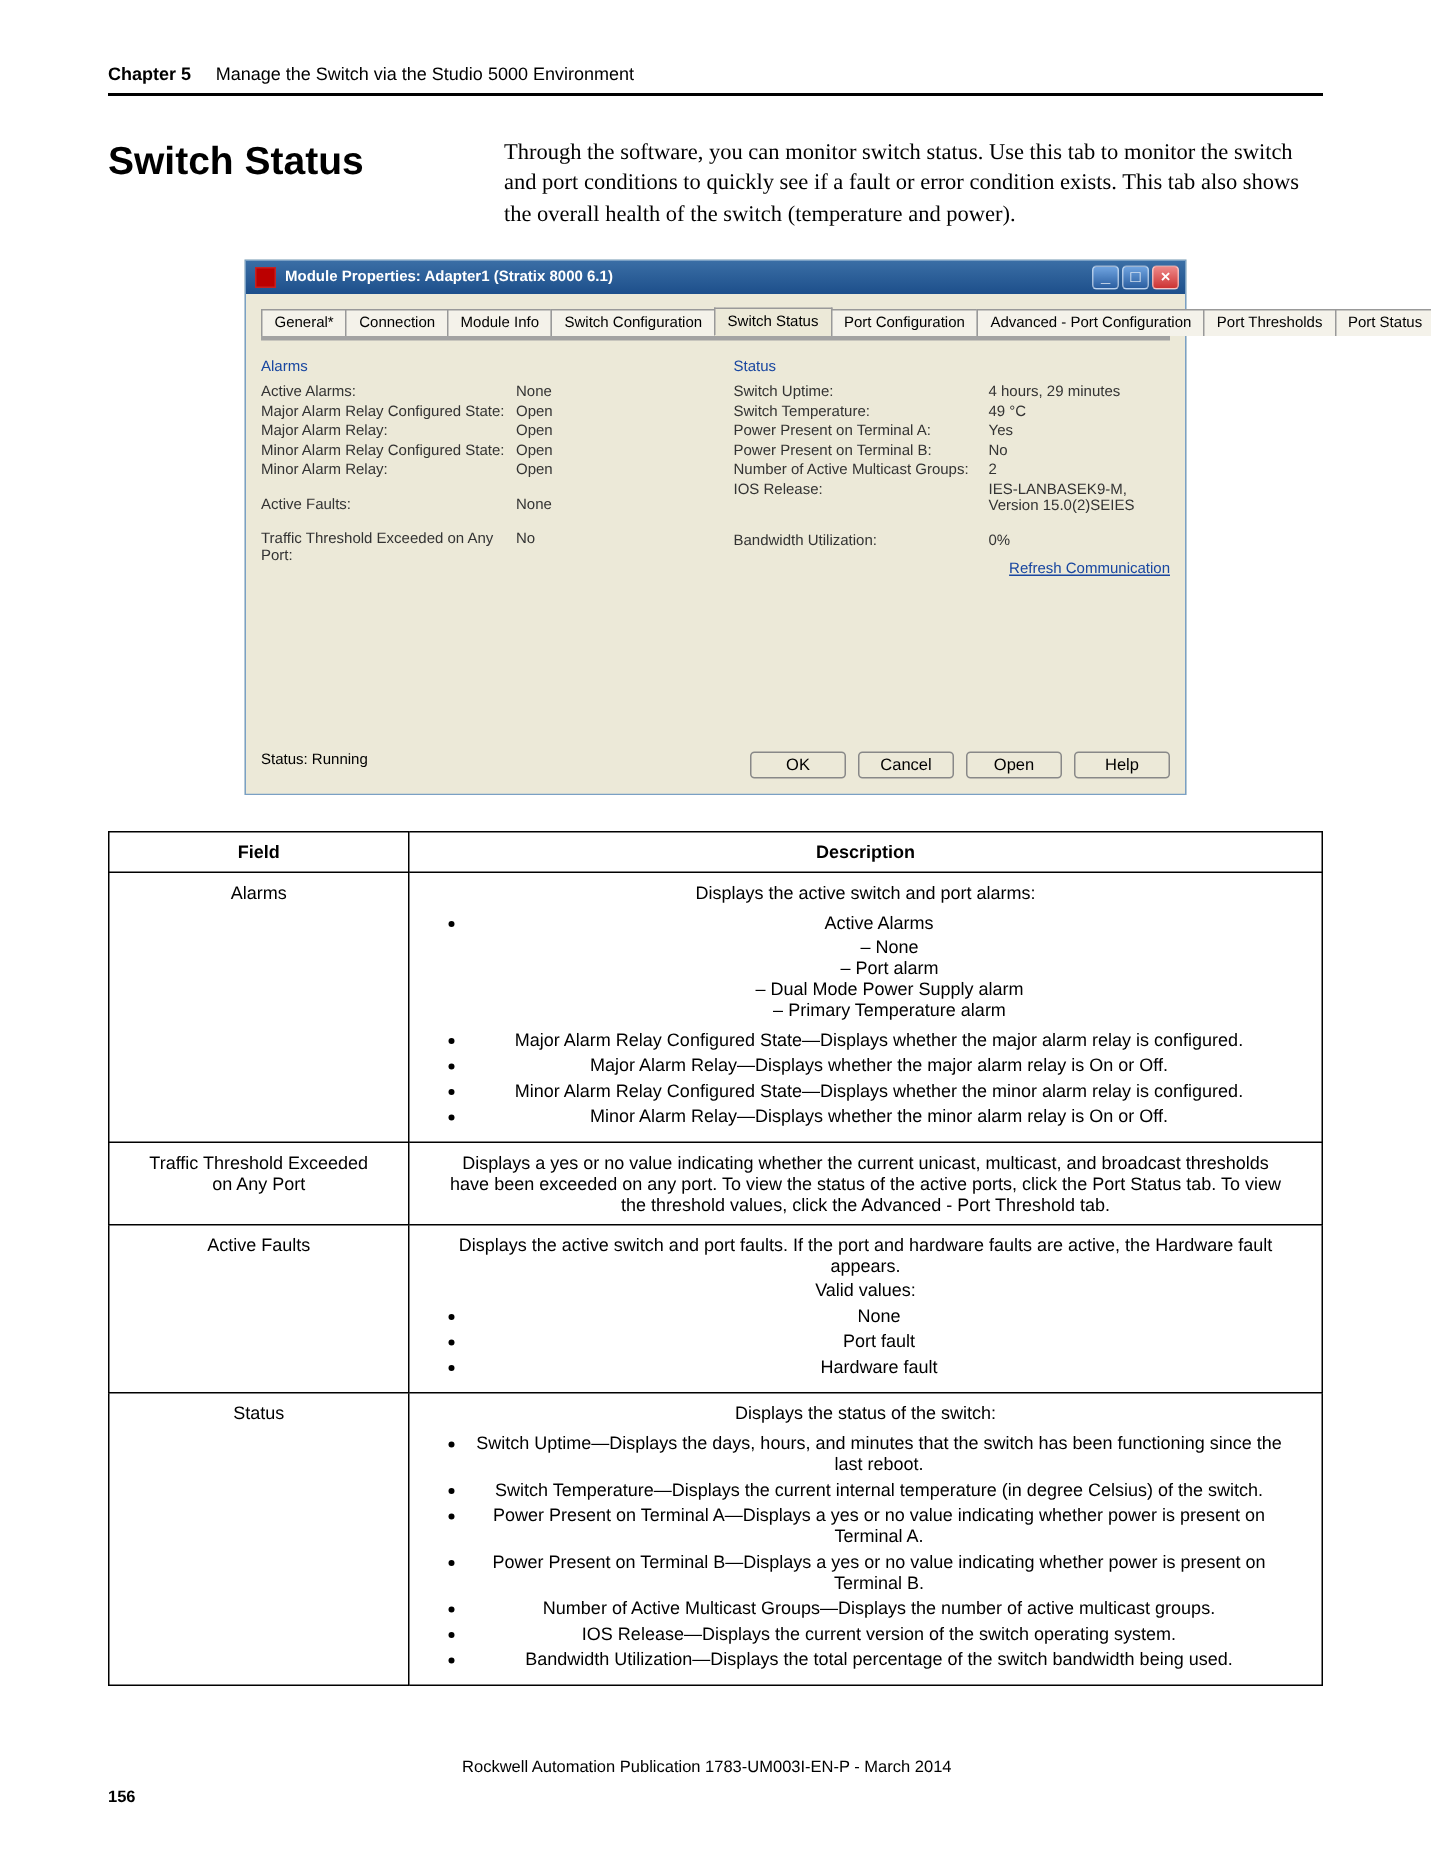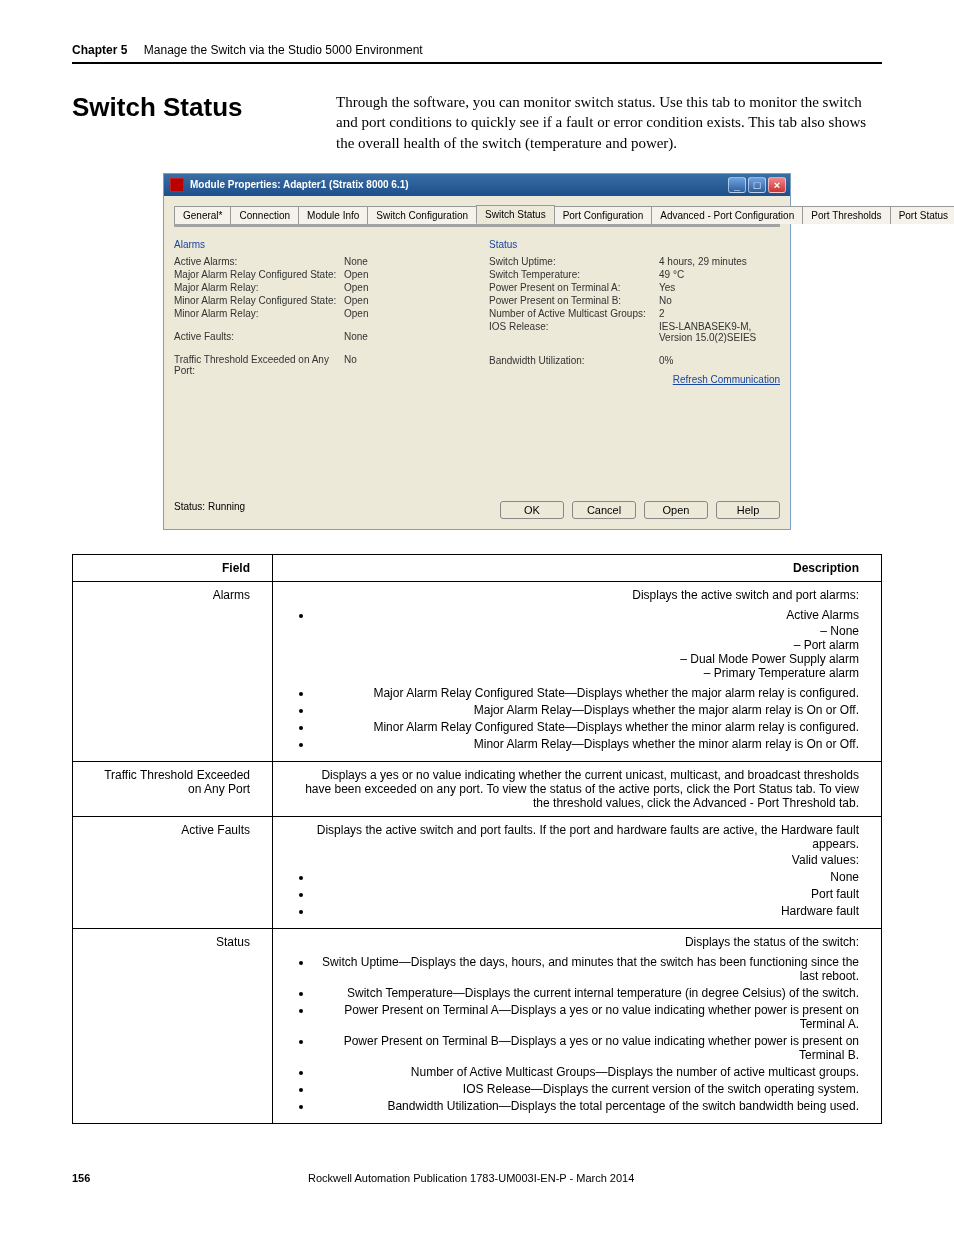--- a/index.html
+++ b/index.html
@@ -68,34 +68,34 @@
     min-width:64px; padding:2px 12px; background:#ece9d8;
     border:1px solid #888; border-radius:3px; font-size:11px; text-align:center;
   }
 
   
   table.descr {
     width: 100%; border-collapse: collapse; font-size: 12px;
     margin-top: 4px;
   }
   table.descr th, table.descr td {
-    border: 1px solid #000; padding: 6px 22px; vertical-align: top; text-align: right;
+    border: 1px solid #000; padding: 6px 22px; vertical-align: top; text-align: center;
   }
   table.descr th { font-weight: 700; background:#fff; }
   table.descr td.field { width: 200px; }
   .cell-lead { margin: 0 0 6px 0; }
   ul.b1 { margin: 4px 0; padding-left: 18px; }
   ul.b1 > li { margin: 3px 0; }
   ul.dash { list-style: none; margin:2px 0 6px 0; padding-left: 14px; }
   ul.dash > li::before { content:"–  "; }
   .footer {
     display:flex; justify-content:space-between; font-size:11px;
     margin-top: 48px;
   }
-  .footer .pg { font-weight:700; }
+  .footer .pg { font-weight:700;margin-top:20px; }
 </style>
 </head>
 <body>
 
 <div class="page">
 
   <div class="chapter-bar">
     <span class="chapter-label">Chapter 5</span>
     <span class="chapter-title">Manage the Switch via the Studio 5000 Environment</span>
   </div>

